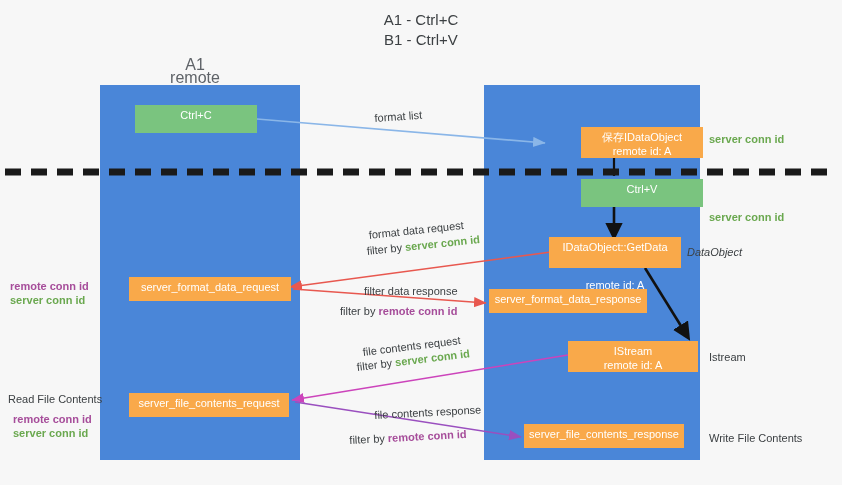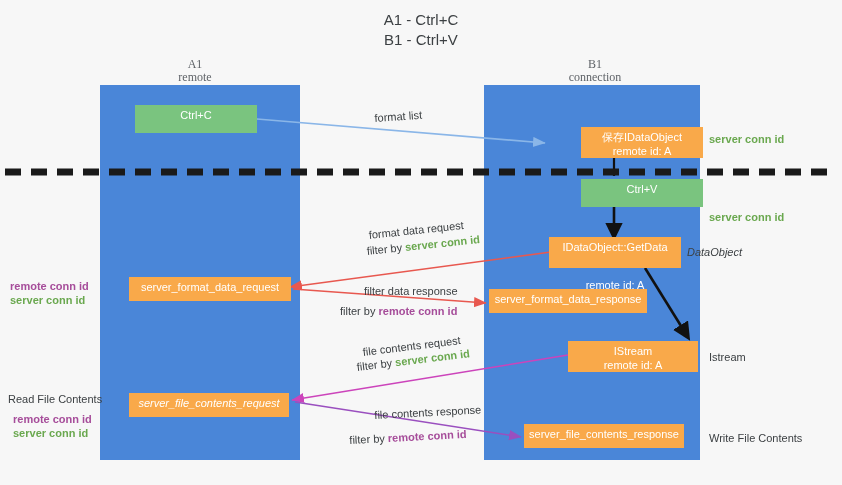--- a/index.html
+++ b/index.html
@@ -28,24 +28,23 @@
     width: 842px;
     text-align: center;
     font-size: 15px;
     line-height: 20px;
     color: #3c4043;
   }
   
   .lane-header {
     position: absolute;
     text-align: center;
-    font-size: 12px;
+    font-size: 16px;
     line-height: 13px;
     color: #5f6368;
-    font-family: Liberation Serif, serif;
   }
   .lane-header .lane-title { display: block; }
   .lane-header .lane-sub { display: block; }
   #lane-header-a1 { left: 120px; top: 58px; width: 150px; }
   #lane-header-b1 { left: 520px; top: 58px; width: 150px; }
   
   .lane {
     position: absolute;
     background: #4a86d8;
     top: 85px;
@@ -108,24 +107,20 @@
 
   <div class="title-block">
     <div>A1 - Ctrl+C</div>
     <div>B1 - Ctrl+V</div>
   </div>
 
   <div class="lane-header" id="lane-header-a1">
     <span class="lane-title">A1</span>
     <span class="lane-sub">remote</span>
   </div>
-  <div class="lane-header" id="lane-header-b1">
-    <span class="lane-title">B1</span>
-    <span class="lane-sub">connection</span>
-  </div>
 
   <div class="lane" id="lane-a1"></div>
   <div class="lane" id="lane-b1"></div>
 
   <svg class="overlay" viewBox="0 0 842 485">
     <defs>
       <marker id="ah-blue" markerWidth="9" markerHeight="9" refX="7.5" refY="3.2" orient="auto">
         <path d="M0,0 L8,3.2 L0,6.4 z" fill="#8ab6e8"></path>
       </marker>
       <marker id="ah-red" markerWidth="9" markerHeight="9" refX="7.5" refY="3.2" orient="auto">
@@ -185,21 +180,21 @@
 
   <div class="node orange" style="left:489px; top:289px; width:158px; height:24px;">
     <span>server_format_data_response</span>
   </div>
 
   <div class="node orange" style="left:568px; top:341px; width:130px; height:31px;">
     <span>IStream</span>
     <span class="line2">remote id: A</span>
   </div>
 
-  <div class="node orange" style="left:129px; top:393px; width:160px; height:24px;font-style:italic;">
+  <div class="node orange" style="left:129px; top:393px; width:160px; height:24px;">
     <span>server_file_contents_request</span>
   </div>
 
   <div class="node orange" style="left:524px; top:424px; width:160px; height:24px;">
     <span>server_file_contents_response</span>
   </div>
 
   <div class="edge-label" style="left:374px; top:111px; transform:rotate(-4deg); transform-origin:left top;">
     <span>format list</span>
   </div>

